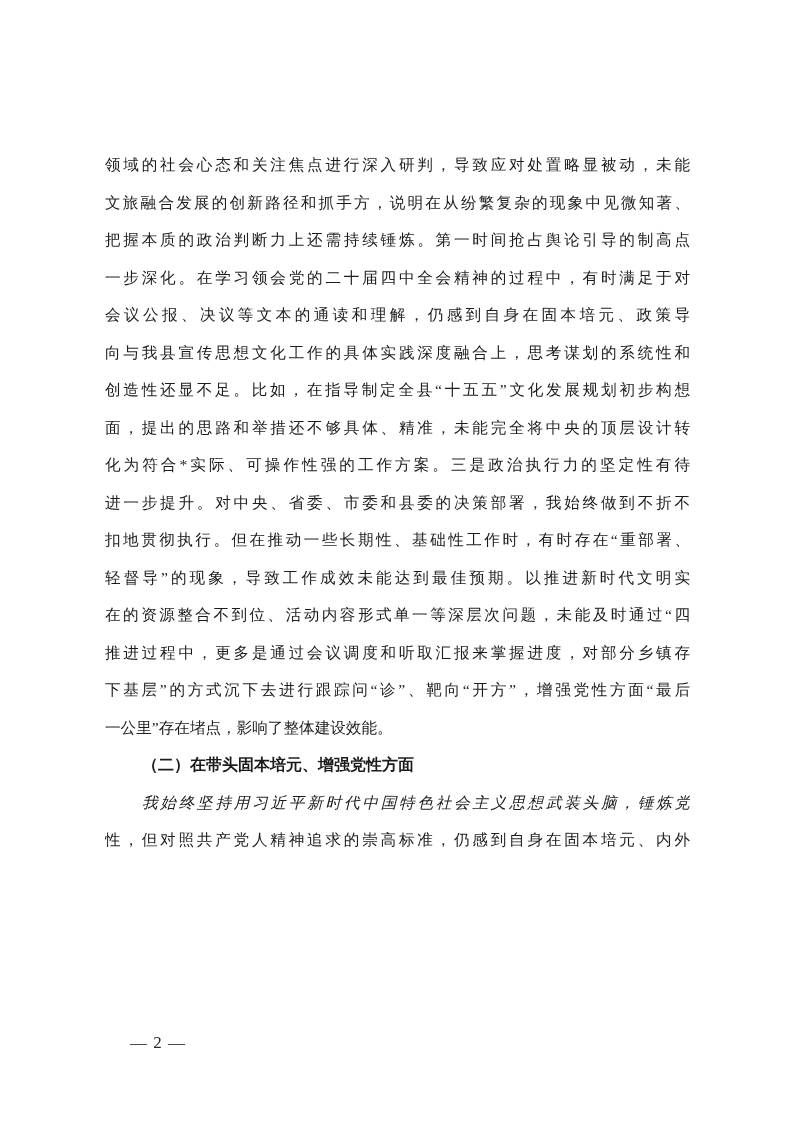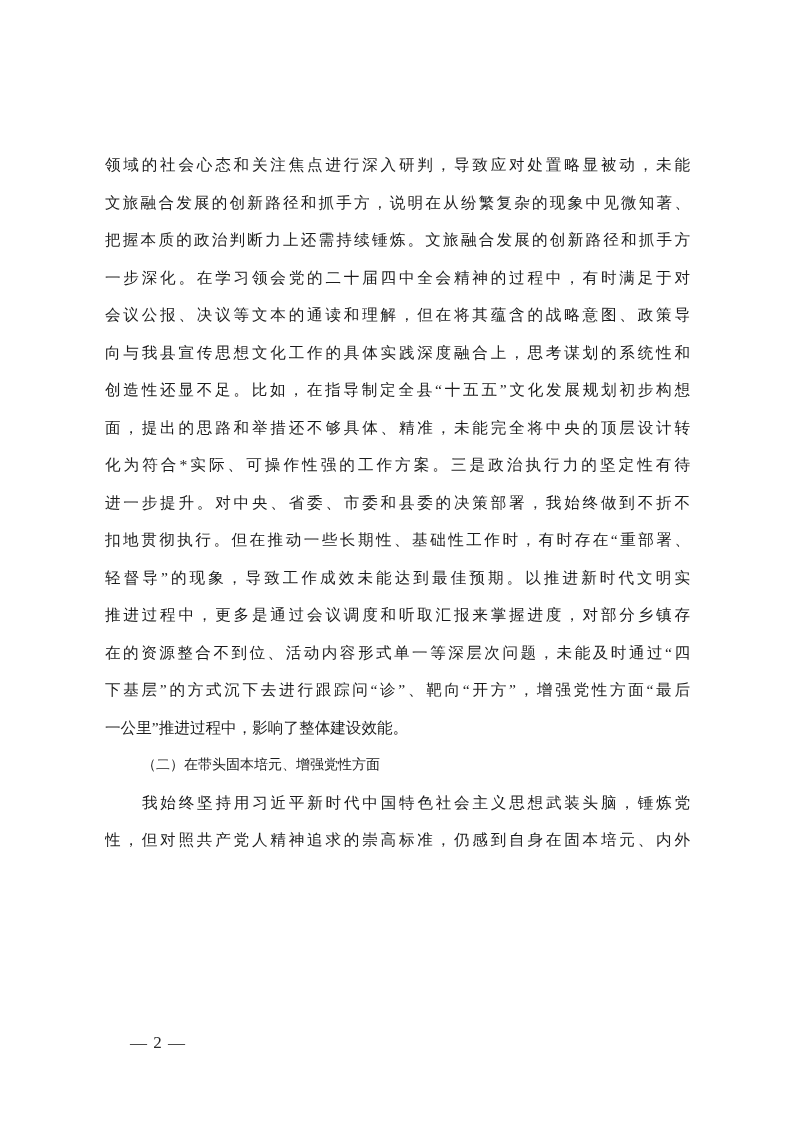--- a/index.html
+++ b/index.html
@@ -36,24 +36,25 @@
     font-feature-settings: "halt";
     overflow: hidden;
     white-space: normal;
   }
   .line.para-end {
     text-align: left;
     text-align-last: left;
   }
   .line.indent {
     text-indent: 37px;
+    font-style: italic;
   }
   .line.heading {
-    font-weight: normal;
-    font-size: 14px;
+    font-weight: bold;
+    font-size: 16px;
     text-align: center;
     text-align-last: left;
     text-indent: 37px;
   }
   .page-footer {
     position: absolute;
     left: 130px;
     top: 1031px;
     height: 24px;
     line-height: 24px;
@@ -63,34 +64,34 @@
   }
 </style>
 </head>
 <body>
 
 <div class="page">
 
   <main class="text-block">
     <div class="line">领域的社会心态和关注焦点进行深入研判，导致应对处置略显被动，未能</div>
     <div class="line">文旅融合发展的创新路径和抓手方，说明在从纷繁复杂的现象中见微知著、</div>
-    <div class="line">把握本质的政治判断力上还需持续锤炼。文旅融合发展的创新路径和抓手方</div>
+    <div class="line">把握本质的政治判断力上还需持续锤炼。第一时间抢占舆论引导的制高点</div>
     <div class="line">一步深化。在学习领会党的二十届四中全会精神的过程中，有时满足于对</div>
-    <div class="line">会议公报、决议等文本的通读和理解，但在将其蕴含的战略意图、政策导</div>
+    <div class="line">会议公报、决议等文本的通读和理解，仍感到自身在固本培元、政策导</div>
     <div class="line">向与我县宣传思想文化工作的具体实践深度融合上，思考谋划的系统性和</div>
     <div class="line">创造性还显不足。比如，在指导制定全县“十五五”文化发展规划初步构想</div>
     <div class="line">面，提出的思路和举措还不够具体、精准，未能完全将中央的顶层设计转</div>
     <div class="line">化为符合*实际、可操作性强的工作方案。三是政治执行力的坚定性有待</div>
     <div class="line">进一步提升。对中央、省委、市委和县委的决策部署，我始终做到不折不</div>
     <div class="line">扣地贯彻执行。但在推动一些长期性、基础性工作时，有时存在“重部署、</div>
     <div class="line">轻督导”的现象，导致工作成效未能达到最佳预期。以推进新时代文明实</div>
+    <div class="line">在的资源整合不到位、活动内容形式单一等深层次问题，未能及时通过“四</div>
     <div class="line">推进过程中，更多是通过会议调度和听取汇报来掌握进度，对部分乡镇存</div>
-    <div class="line">在的资源整合不到位、活动内容形式单一等深层次问题，未能及时通过“四</div>
     <div class="line">下基层”的方式沉下去进行跟踪问“诊”、靶向“开方”，增强党性方面“最后</div>
-    <div class="line para-end">一公里”推进过程中，影响了整体建设效能。</div>
+    <div class="line para-end">一公里”存在堵点，影响了整体建设效能。</div>
     <div class="line heading">（二）在带头固本培元、增强党性方面</div>
     <div class="line indent">我始终坚持用习近平新时代中国特色社会主义思想武装头脑，锤炼党</div>
     <div class="line">性，但对照共产党人精神追求的崇高标准，仍感到自身在固本培元、内外</div>
   </main>
 
   <footer class="page-footer">— 2 —</footer>
 
 </div>
 
 </body></html>

